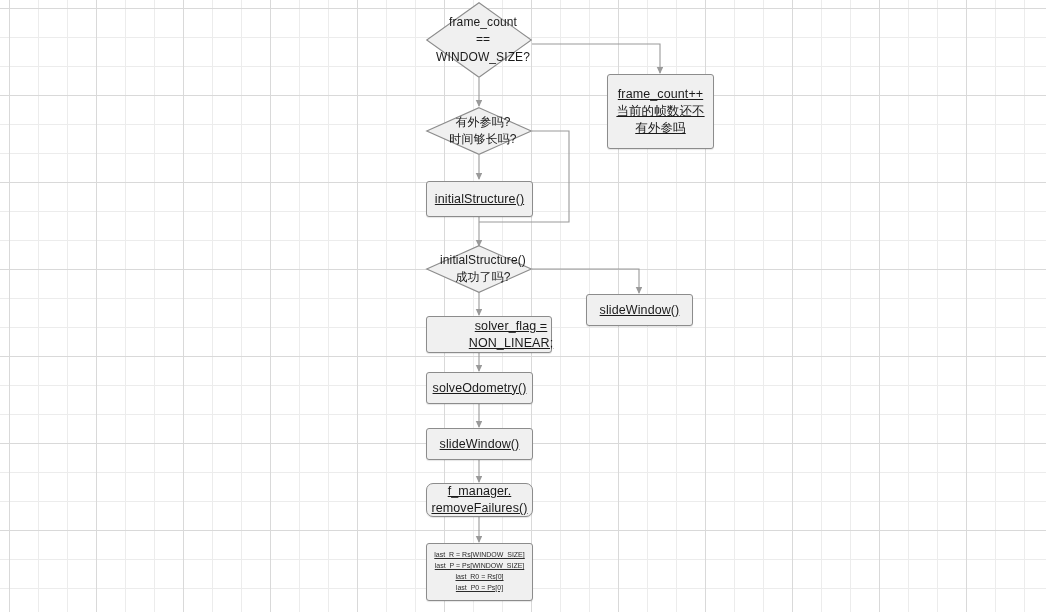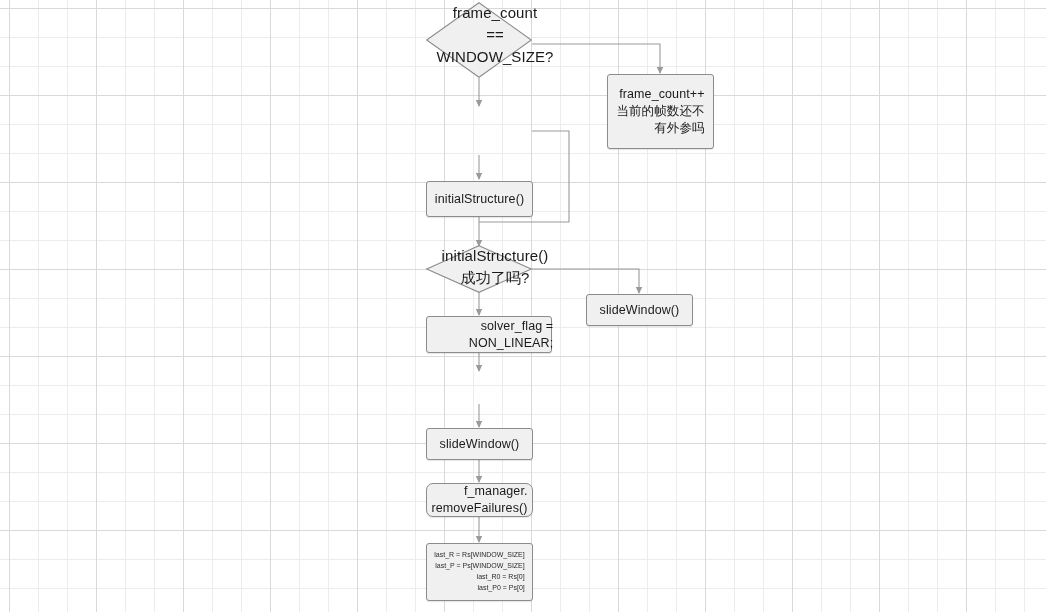--- a/index.html
+++ b/index.html
@@ -34,21 +34,22 @@
     width: 1046px;
     height: 612px;
     pointer-events: none;
   }
   .node {
     position: absolute;
     box-sizing: border-box;
     display: flex;
     align-items: center;
     justify-content: center;
-    text-align: right;
+    text-align: center;
+    text-decoration: underline;
   }
   .box {
     background: #f0f0f0;
     border: 1px solid #8c8c8c;
     border-radius: 3px;
     box-shadow: 0 1px 1px rgba(0,0,0,0.10);
     color: #1a1a1a;
     font-size: 12.5px;
     line-height: 1.35;
     letter-spacing: 0.1px;
@@ -63,29 +64,30 @@
     position: absolute;
   }
   .diamond-wrap svg {
     position: absolute;
     left: 0;
     top: 0;
     overflow: visible;
   }
   .diamond-label {
     position: absolute;
-    left: 16px;
+    left: 4px;
     top: 0;
     width: 100%;
     height: 100%;
     display: flex;
+    align-items: center;
     justify-content: center;
     text-align: center;
     color: #1a1a1a;
-    font-size: 15px;
+    font-size: 12px;
     line-height: 1.45;
     letter-spacing: 0.1px;
     pointer-events: none;
   }
   .txt-line { display: block; white-space: nowrap; }
 </style>
 </head>
 <body>
 
 <div id="canvas">
@@ -130,20 +132,31 @@
     </svg>
     <div class="diamond-label">
       <div>
         <span class="txt-line">frame_count</span>
         <span class="txt-line">==</span>
         <span class="txt-line">WINDOW_SIZE?</span>
       </div>
     </div>
   </div>
 
+  <div class="diamond-wrap" style="left:426px; top:107px; width:106px; height:48px;">
+    <svg width="106" height="48" viewBox="0 0 106 48">
+      <polygon points="53,0.7 105.3,24 53,47.3 0.7,24" fill="#f0f0f0" stroke="#8c8c8c" stroke-width="1.1"></polygon>
+    </svg>
+    <div class="diamond-label">
+      <div>
+        <span class="txt-line">有外参吗?</span>
+        <span class="txt-line">时间够长吗?</span>
+      </div>
+    </div>
+  </div>
 
   <div class="node box" style="left:607px; top:74px; width:107px; height:75px;">
     <div>
       <span class="txt-line">frame_count++</span>
       <span class="txt-line">当前的帧数还不</span>
       <span class="txt-line">有外参吗</span>
     </div>
   </div>
 
   <div class="node box" style="left:426px; top:181px; width:107px; height:36px;">
@@ -170,20 +183,25 @@
     </div>
   </div>
 
   <div class="node box" style="left:426px; top:316px; width:126px; height:37px;padding-left:44px;">
     <div>
       <span class="txt-line">solver_flag =</span>
       <span class="txt-line">NON_LINEAR;</span>
     </div>
   </div>
 
+  <div class="node box" style="left:426px; top:372px; width:107px; height:32px;">
+    <div>
+      <span class="txt-line">solveOdometry()</span>
+    </div>
+  </div>
 
   <div class="node box" style="left:426px; top:428px; width:107px; height:32px;">
     <div>
       <span class="txt-line">slideWindow()</span>
     </div>
   </div>
 
   <div class="node box" style="left:426px; top:483px; width:107px; height:34px;border-radius:7px;">
     <div>
       <span class="txt-line">f_manager.</span>

